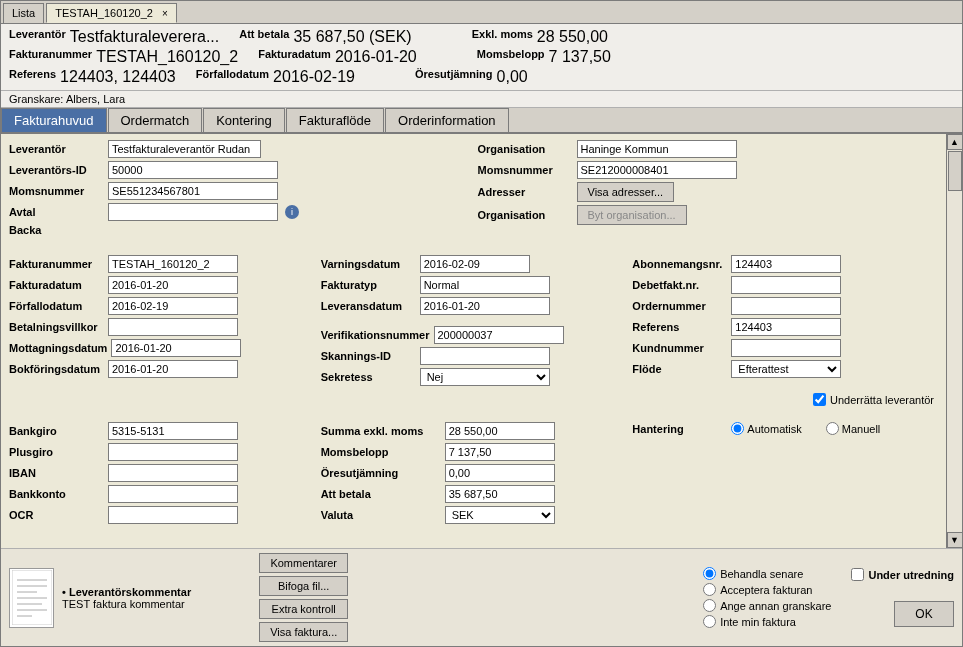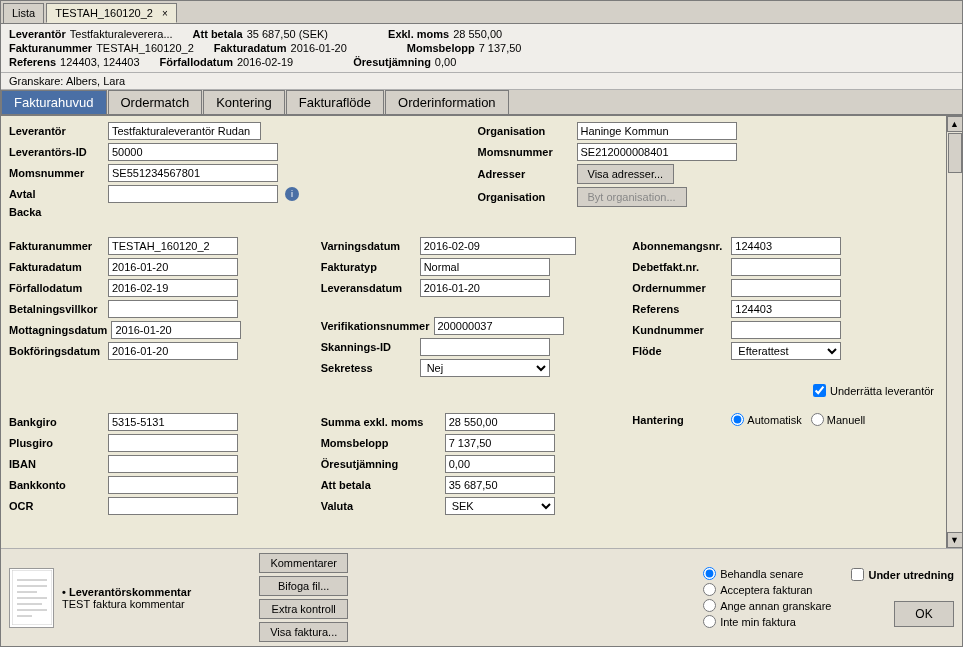--- a/index.html
+++ b/index.html
@@ -12,21 +12,21 @@
     .tab { padding: 3px 8px; border: 1px solid #7b7b7b; border-bottom: none; background: #d4d0c8; cursor: pointer; font-size: 11px; margin-right: 2px; }
     .tab.active { background: #ece9d8; border-bottom: 1px solid #ece9d8; }
     .tab-close { margin-left: 6px; cursor: pointer; font-size: 10px; }
     
     
     .header-bar { background: #f0eeea; padding: 4px 8px; border-bottom: 1px solid #b0b0b0; }
     .header-row { display: flex; gap: 20px; margin-bottom: 2px; }
     .header-row:last-child { margin-bottom: 0; }
     .header-field { display: flex; gap: 4px; }
     .header-label { font-weight: bold; font-size: 11px; }
-    .header-value { font-size: 11px; }
+    .header-value { font-size: 16px; }
     
     
     .granskare-bar { background: #f0eeea; padding: 2px 8px; border-bottom: 1px solid #b0b0b0; font-size: 11px; }
     
     
     .main-tabs { display: flex; background: #d4d0c8; border-bottom: 2px solid #7b7b7b; padding: 0; }
     .main-tab { padding: 4px 12px; border: 1px solid #7b7b7b; border-bottom: none; background: #d4d0c8; cursor: pointer; font-size: 13px; margin-right: 1px; }
     .main-tab.active { background: #4a6fa5; color: white; }
     
     
@@ -226,27 +226,27 @@
           </div>
           <div class="col-row" style="margin-bottom:3px;">
             <span class="col-label">Bokföringsdatum</span>
             <input type="text" class="text-input" style="width: 130px;" value="2016-01-20">
           </div>
         </div>
 
         <div style="flex:1; min-width:0;">
           <div class="col-row" style="margin-bottom:3px;">
             <span class="col-label">Varningsdatum</span>
-            <input type="text" class="text-input" style="width: 156px;" value="2016-02-09">
+            <input type="text" class="text-input" style="width: 110px;" value="2016-02-09">
           </div>
           <div class="col-row" style="margin-bottom:3px;">
             <span class="col-label">Fakturatyp</span>
             <input type="text" class="text-input" style="width: 130px;" value="Normal">
           </div>
-          <div class="col-row" style="margin-bottom:20px;">
+          <div class="col-row" style="margin-bottom:11px;">
             <span class="col-label">Leveransdatum</span>
             <input type="text" class="text-input" style="width: 130px;" value="2016-01-20">
           </div>
           <div class="col-row" style="margin-bottom:3px;">
             <span class="col-label">Verifikationsnummer</span>
             <input type="text" class="text-input" style="width: 130px;" value="200000037">
           </div>
           <div class="col-row" style="margin-bottom:3px;">
             <span class="col-label">Skannings-ID</span>
             <input type="text" class="text-input" style="width: 130px;" value="">
@@ -345,21 +345,21 @@
             <span style="font-size:11px; font-weight:bold; min-width:120px;">Valuta</span>
             <select style="width:110px;">
               <option>SEK</option>
             </select>
           </div>
         </div>
 
         <div style="flex:1; min-width:0;">
           <div class="col-row" style="margin-bottom:3px;">
             <span class="col-label">Hantering</span>
-            <div style="display:flex; gap:9px; align-items:center;justify-content:flex-end;">
+            <div style="display:flex; gap:24px; align-items:center;justify-content:flex-end;">
               <label style="display:flex; align-items:center; gap:3px; font-size:11px;">
                 <input type="radio" name="hantering" checked="" style="">
                 <span>Automatisk</span>
               </label>
               <label style="display:flex; align-items:center; gap:3px; font-size:11px;">
                 <input type="radio" name="hantering" style="">
                 <span>Manuell</span>
               </label>
             </div>
           </div>

